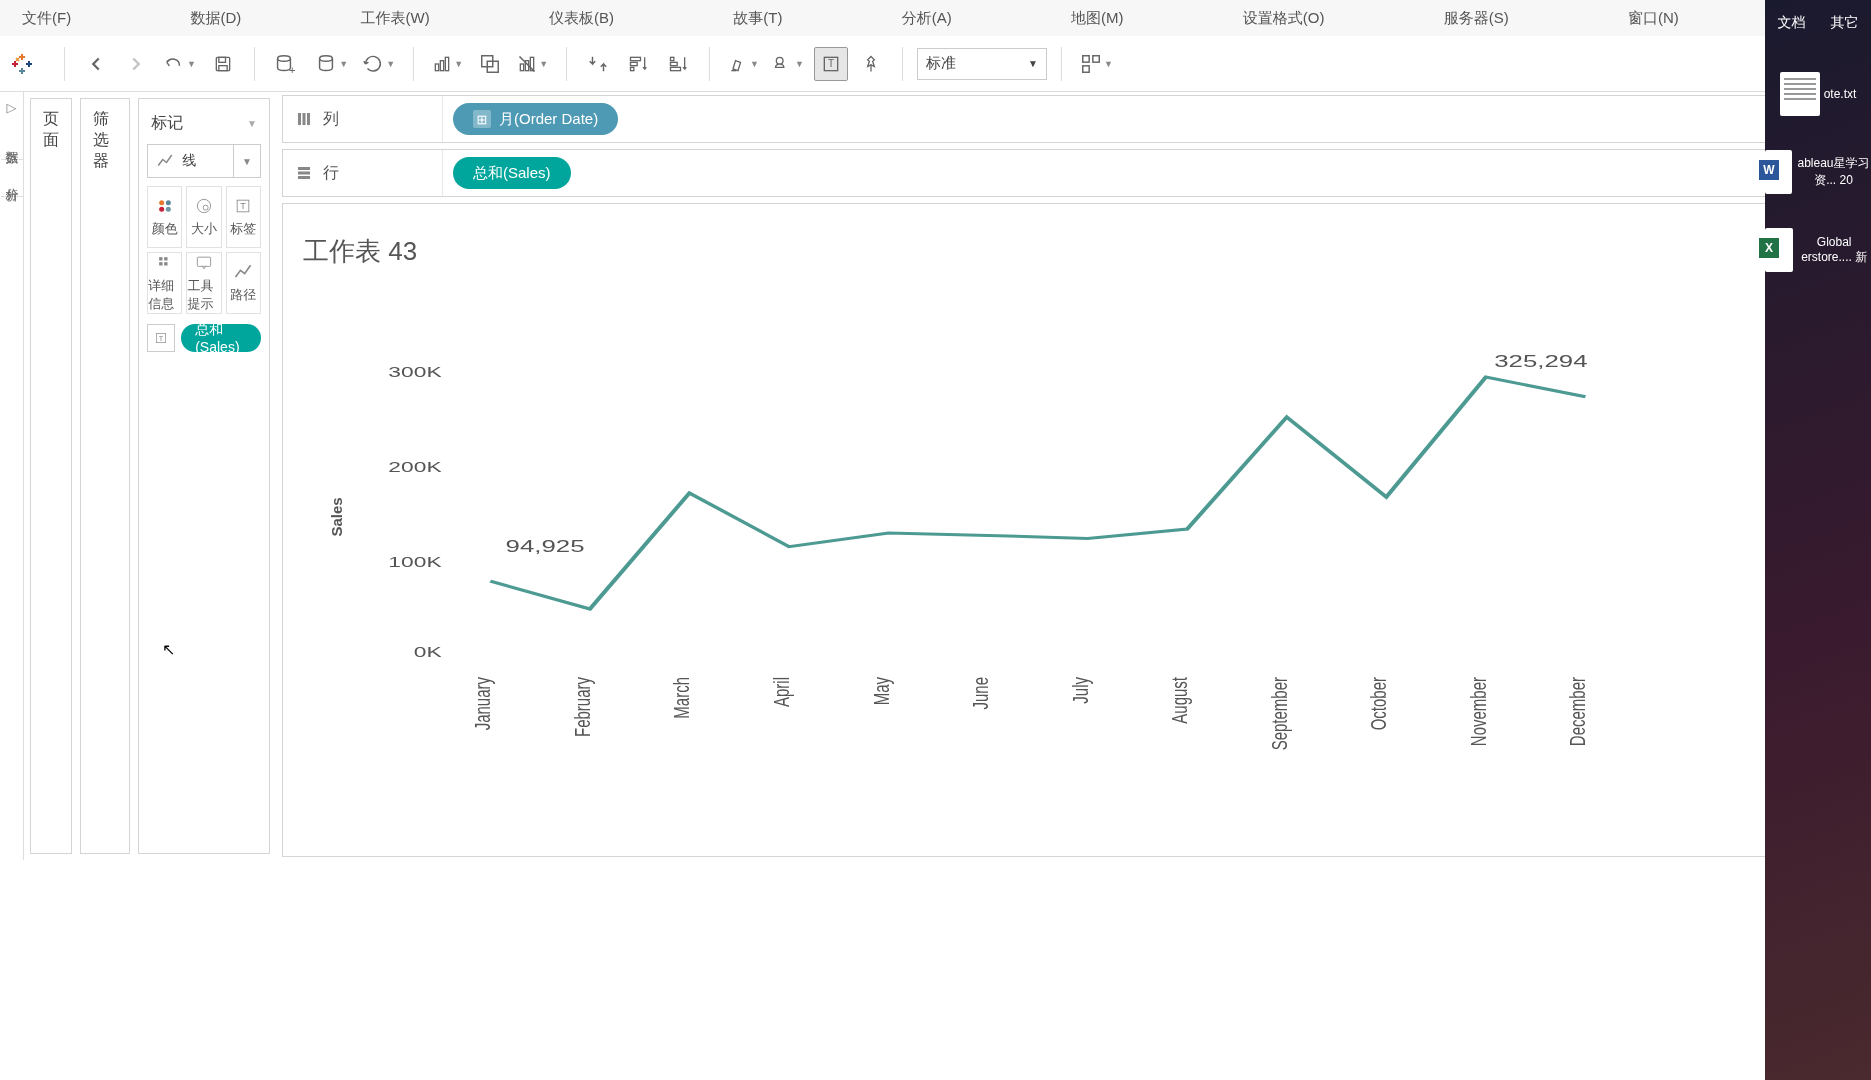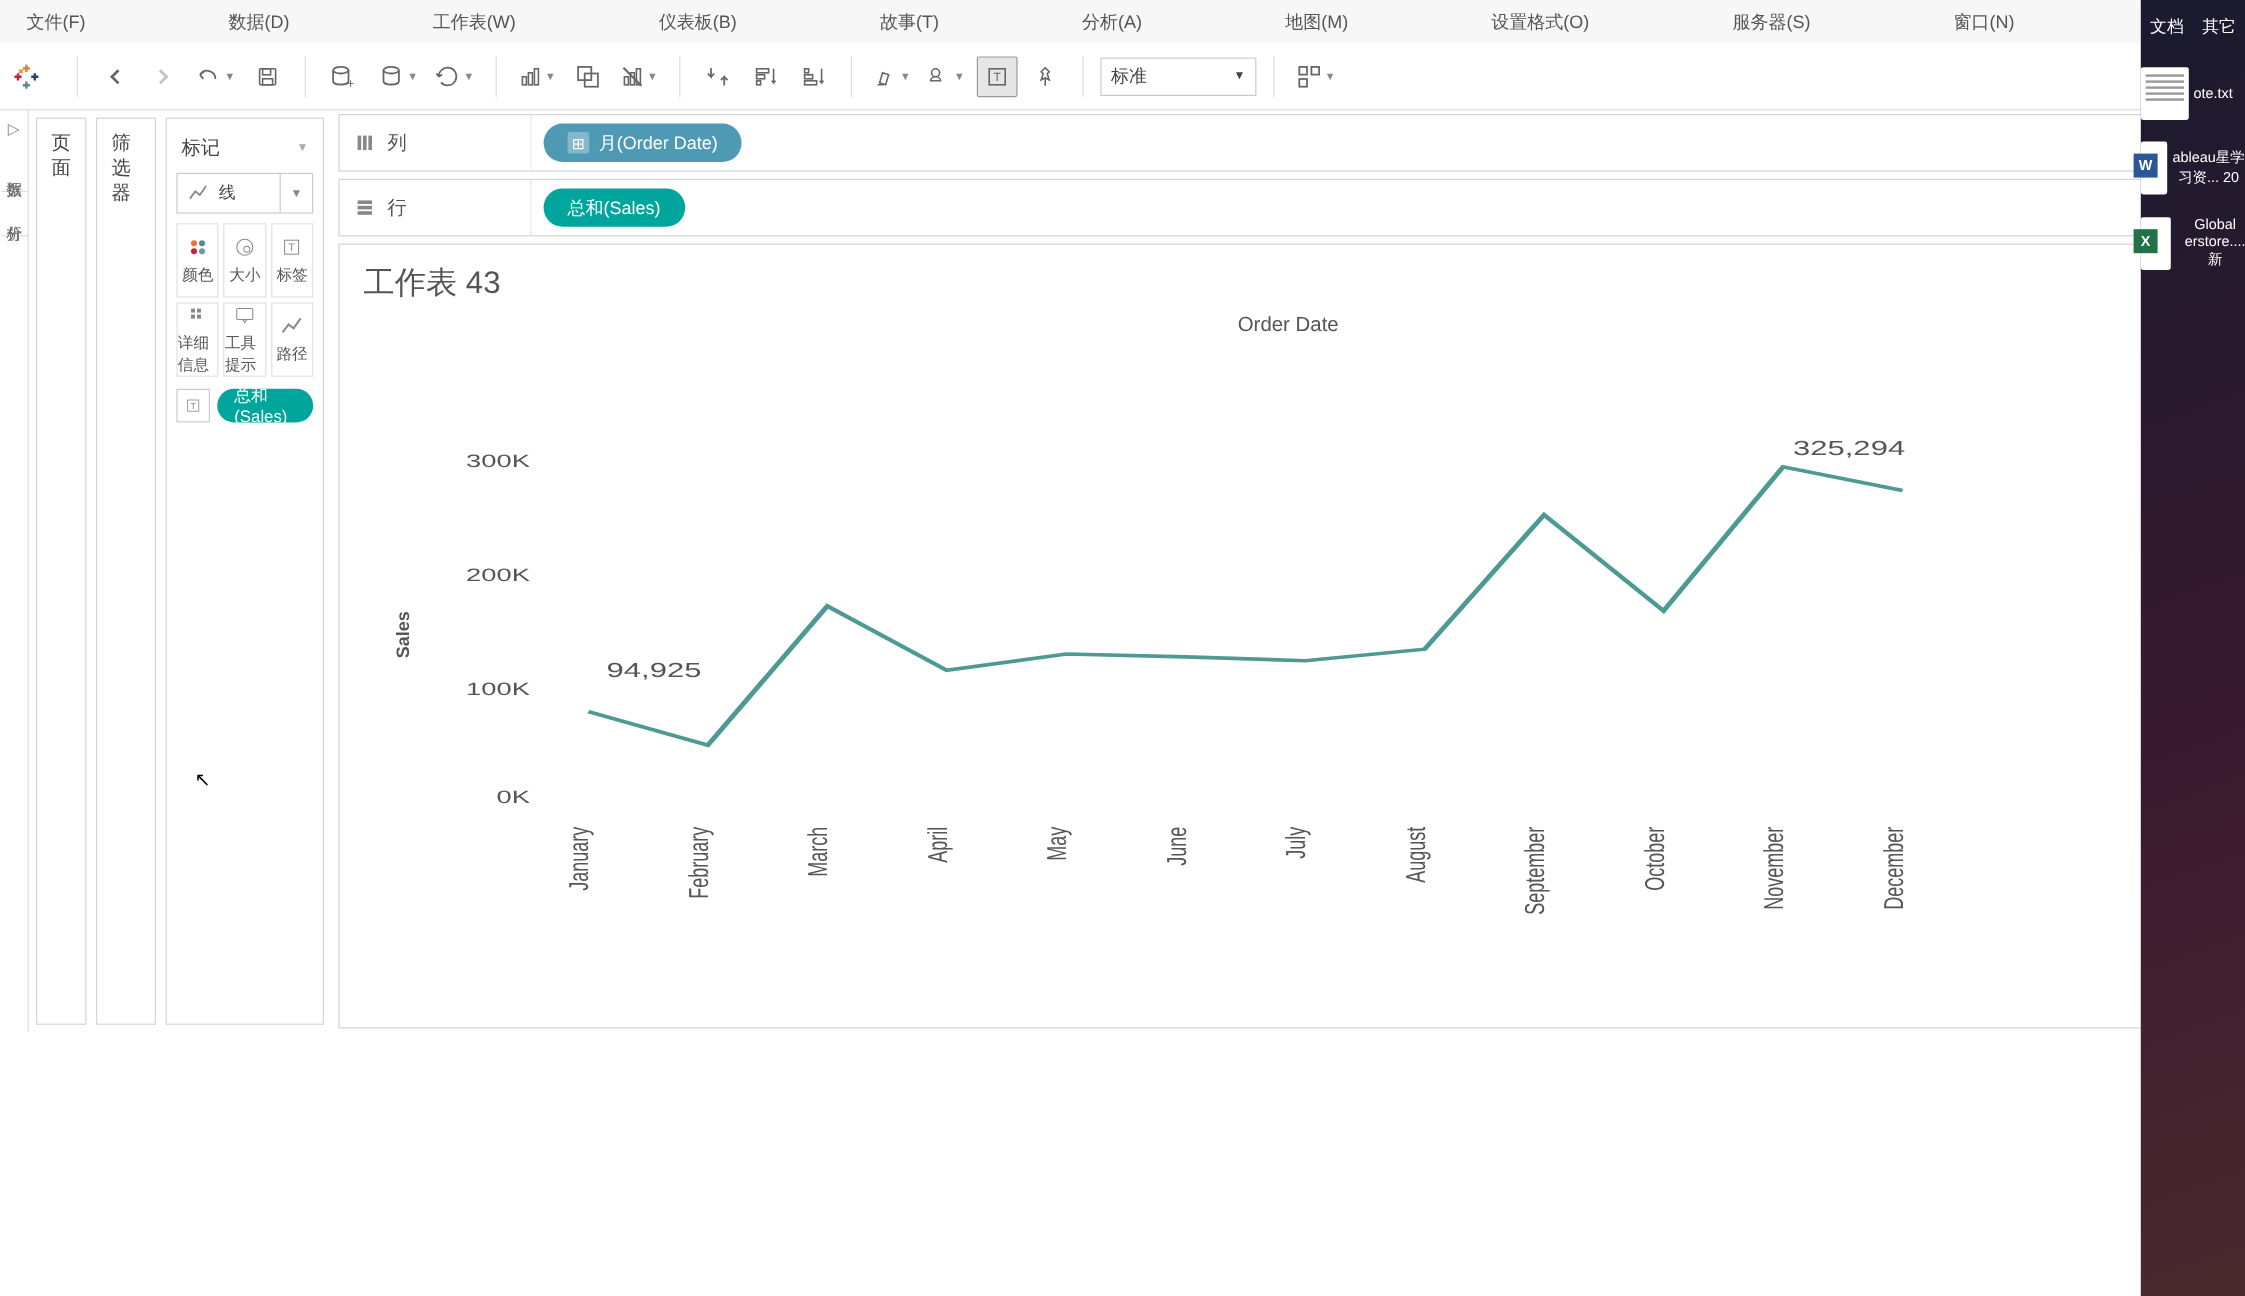--- a/index.html
+++ b/index.html
@@ -45,32 +45,32 @@
 .center-col { flex: 1; display: flex; flex-direction: column; }
 .shelf-row { height: 48px; border: 1px solid #d4d4d4; margin: 3px 6px; display: flex; align-items: center; }
 .shelf-label { width: 160px; display: flex; align-items: center; gap: 10px; padding: 0 12px; color: #555; font-size: 16px; border-right: 1px solid #e8e8e8; height: 100%; }
 .shelf-pills { padding: 0 10px; }
 .pill { border-radius: 16px; height: 32px; display: inline-flex; align-items: center; padding: 0 20px; color: #fff; font-size: 15px; gap: 8px; }
 .pill.blue { background: #4e9ab5; }
 .pill.green { background: #00a69c; }
 .pill-plus { background: rgba(255,255,255,0.3); width: 18px; height: 18px; display: inline-flex; align-items: center; justify-content: center; border-radius: 2px; font-size: 13px; }
 
 .viz-area { flex: 1; border: 1px solid #d4d4d4; margin: 3px 6px; padding: 14px 20px; position: relative; }
-.viz-title { font-size: 26px; color: #555; font-weight: 300; margin-bottom: 8px; }
+.viz-title { font-size: 26px; color: #555; font-weight: 300; margin-bottom: 8px; margin-top: 16px; }
 .chart-title { text-align: center; font-size: 17px; color: #555; margin-bottom: 8px; }
 .chart-wrap { position: relative; height: 480px; margin-left: 20px; }
 .y-axis-label { position: absolute; left: -6px; top: 50%; transform: translateY(-50%) rotate(-90deg); transform-origin: center; font-size: 15px; color: #555; font-weight: bold; }
 .chart-svg { width: 100%; height: 100%; }
 .y-tick { font-size: 15px; fill: #555; text-anchor: end; }
 .x-tick { font-size: 15px; fill: #555; }
 .line-path { stroke: #4d9a93; stroke-width: 3; fill: none; }
 .data-label { font-size: 17px; fill: #555; }
 
 
-.desktop { position: absolute; right: 0; top: 0; width: 87px; height: 100%; background: linear-gradient(160deg, #1a1a2e 0%, #3a1a2e 60%, #4a2a2e 100%); display: flex; flex-direction: column; align-items: flex-start; padding-top: 8px; gap: 18px; }
+.desktop { position: absolute; right: 0; top: 0; width: 106px; height: 100%; background: linear-gradient(160deg, #1a1a2e 0%, #3a1a2e 60%, #4a2a2e 100%); display: flex; flex-direction: column; align-items: center; padding-top: 8px; gap: 34px; }
 .dtab { color: #fff; font-size: 14px; padding: 6px 0; width: 100%; text-align: center; }
 .dicon { display: flex; flex-direction: row; align-items: center; color: #fff; font-size: 12px; gap: 4px; text-align: center; }
 .dicon-img { width: 40px; height: 44px; background: #fff; border-radius: 2px; position: relative; }
 .dicon-img.word::after { content: "W"; position: absolute; left: -6px; top: 10px; background: #2b579a; color: #fff; width: 20px; height: 20px; display: flex; align-items: center; justify-content: center; font-weight: bold; font-size: 12px; }
 .dicon-img.excel::after { content: "X"; position: absolute; left: -6px; top: 10px; background: #217346; color: #fff; width: 20px; height: 20px; display: flex; align-items: center; justify-content: center; font-weight: bold; font-size: 12px; }
 .dicon-img.txt { display: flex; flex-direction: column; padding: 6px 4px; gap: 3px; }
 .dicon-img.txt div { height: 2px; background: #999; }
 
 .cursor { position: absolute; left: 162px; top: 640px; font-size: 16px; color: #000; pointer-events: none; }
 </style>
@@ -354,21 +354,20 @@
           </svg>
         <span>行</span>
       </div>
       <div class="shelf-pills">
         <div class="pill green">总和(Sales)</div>
       </div>
     </div>
 
     <div class="viz-area">
       <div class="viz-title">工作表 43</div>
-      <div class="chart-title">Order Date</div>
       <div class="chart-wrap">
         <div class="y-axis-label">Sales</div>
         <svg class="chart-svg" viewBox="0 0 1000 480" preserveAspectRatio="none">
 
           <text class="y-tick" x="78" y="380">0K</text>
           <text class="y-tick" x="78" y="290">100K</text>
           <text class="y-tick" x="78" y="195">200K</text>
           <text class="y-tick" x="78" y="100">300K</text>
 
           <path id="chart-line" class="line-path" d="M110 304.06 L175.45454545454544 332 L240.9090909090909 216 L306.3636363636364 269.6 L371.8181818181818 256 L437.27272727272725 258.4 L502.72727272727275 261.6 L568.1818181818182 252 L633.6363636363636 140 L699.0909090909091 220 L764.5454545454545 100 L830 119.76479999999998 "></path>

